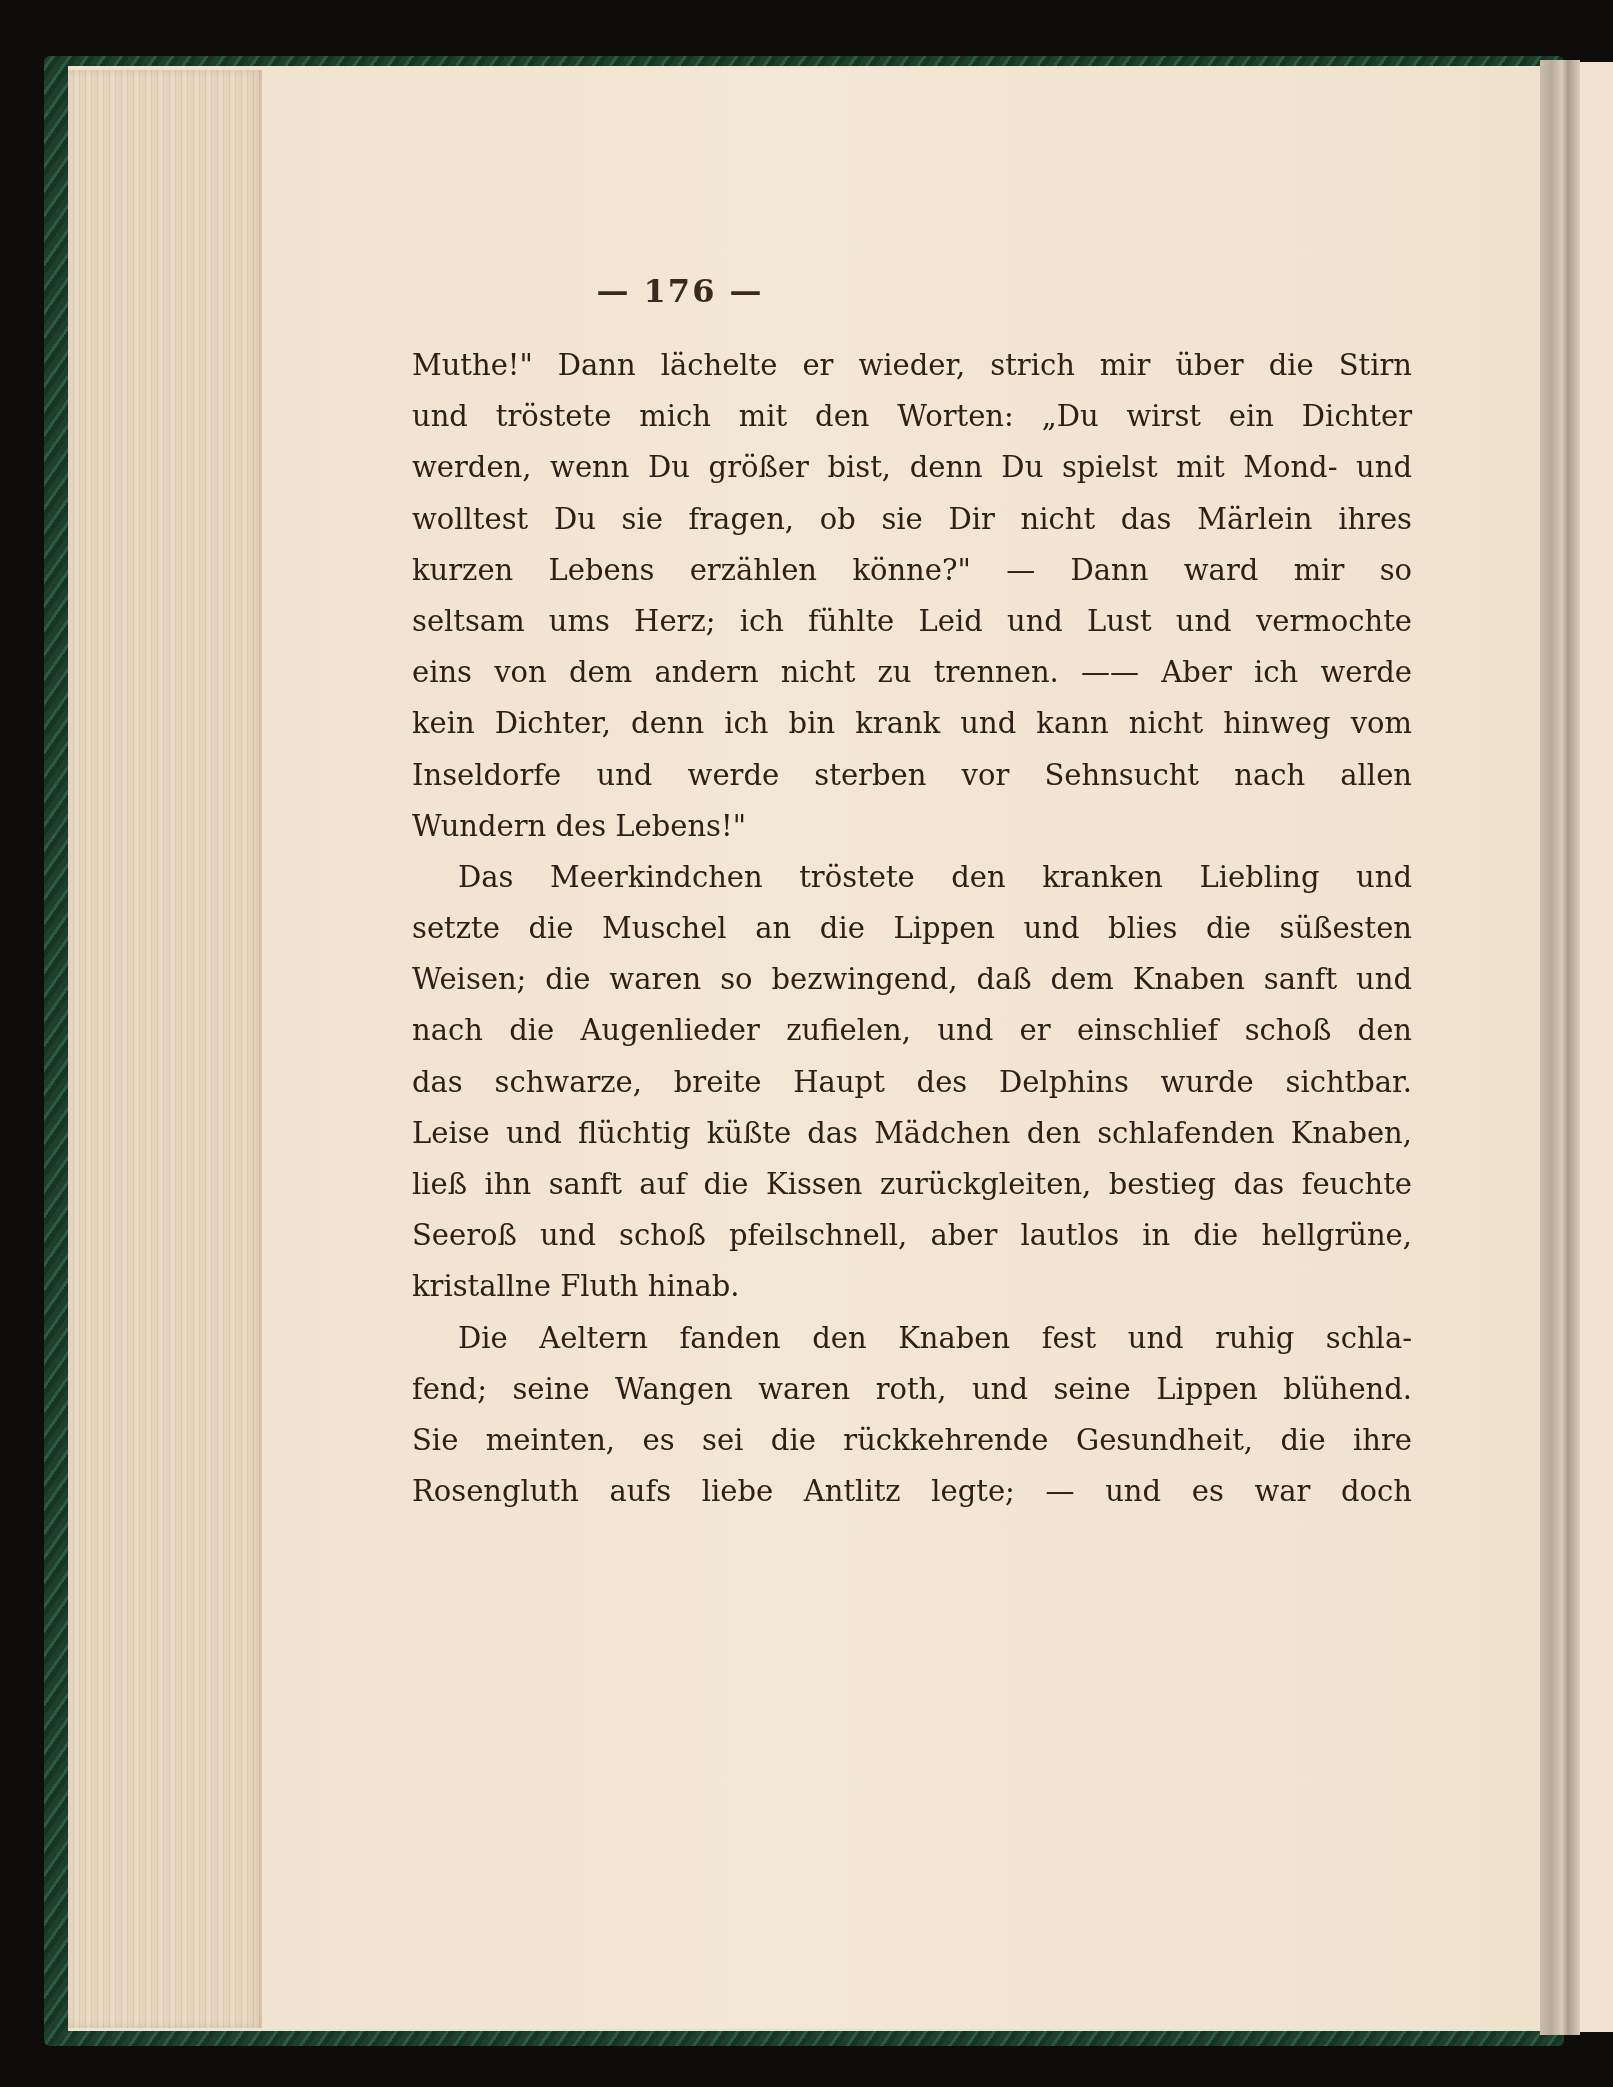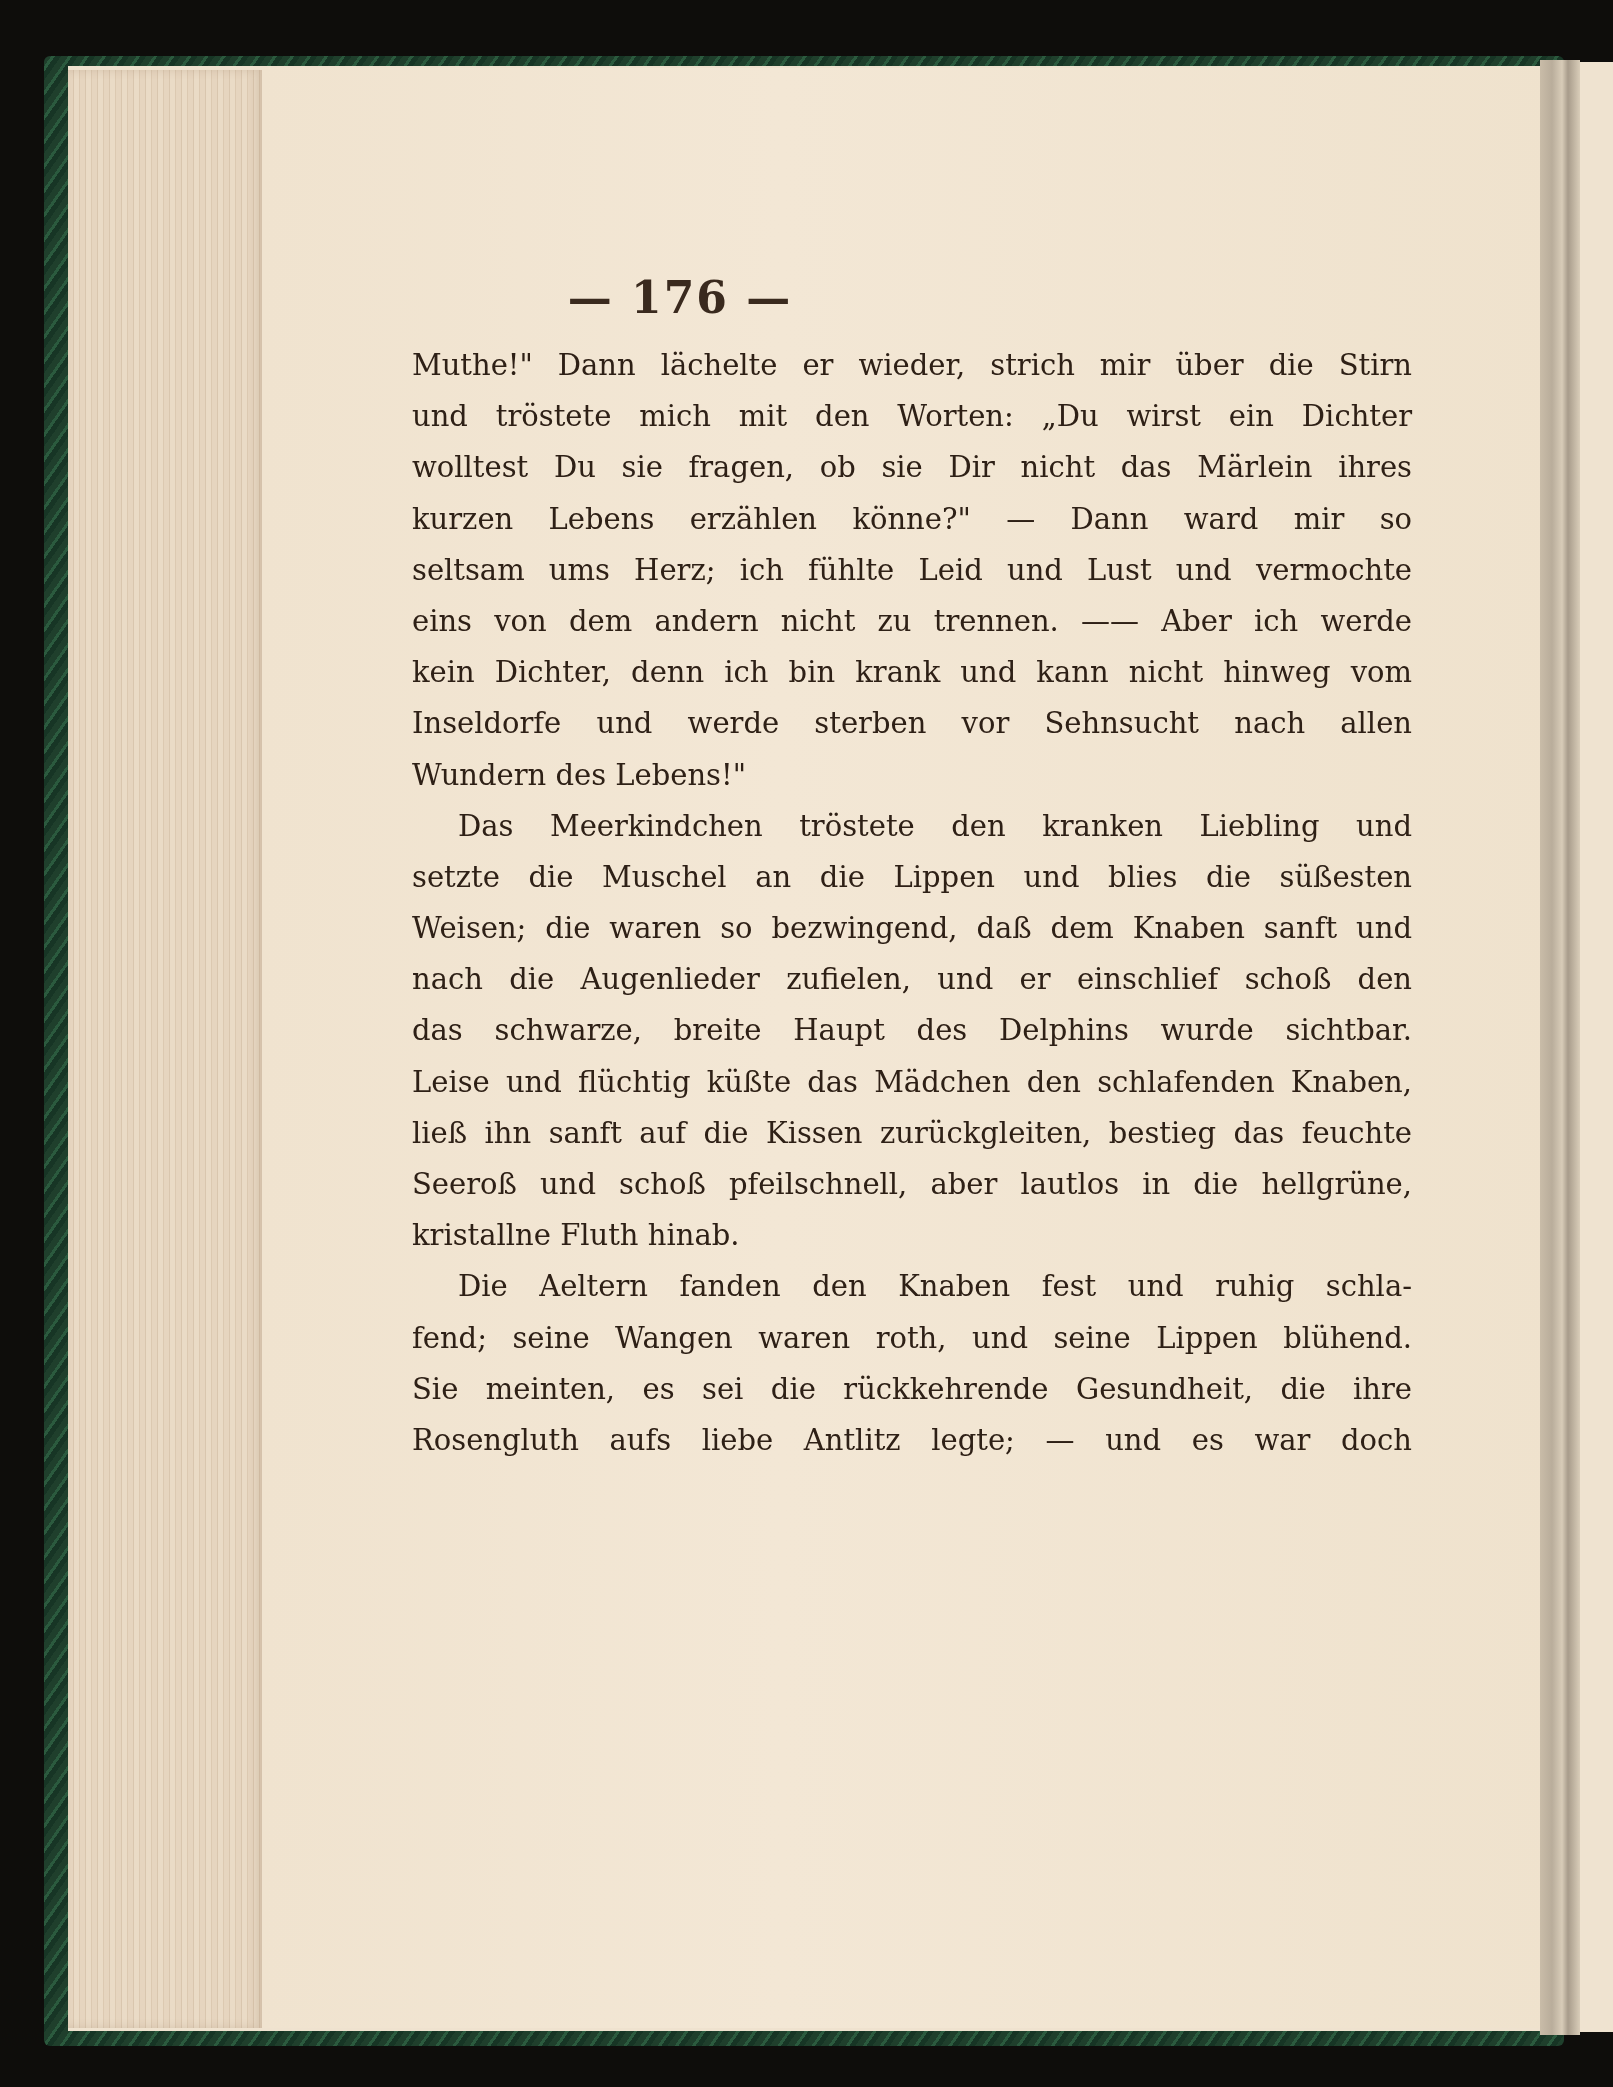--- a/index.html
+++ b/index.html
@@ -36,21 +36,21 @@
   .gutter {
     position:absolute; left:1540px; top:60px; width:40px; height:1975px;
     background: linear-gradient(90deg, #c9bca8 0%, #b9ad9b 30%, #d8ccb8 55%, #a89c8b 70%, #d9cdb9 100%);
   }
   .next-page {
     position:absolute; left:1580px; top:62px; width:40px; height:1970px;
     background:#efe3d0;
   }
   .page-number {
     position:absolute; left:0; width:1360px; top:272px; text-align:center;
-    font-size:44px; font-weight:bold; color:#3a2a1e; letter-spacing:2px;
+    font-size:32px; font-weight:bold; color:#3a2a1e; letter-spacing:2px;
   }
   .text-block {
     position:absolute; left:412px; top:340px; width:1000px;
     font-family: "DejaVu Serif", "Liberation Serif", serif;
     font-size:29px; line-height:51.2px; color:#2e2016;
   }
   .line {
     display:block; white-space:nowrap; text-align:justify; text-align-last:justify;
     height:51.2px; overflow:visible;
   }
@@ -66,20 +66,21 @@
 <div class="page-edges"></div>
 <div class="main-page"></div>
 <div class="gutter"></div>
 <div class="next-page"></div>
 
 <div class="page-number">— 176 —</div>
 
 <div class="text-block" id="text-block">
     <span class="line">Muthe!" Dann lächelte er wieder, strich mir über die Stirn</span>
     <span class="line">und tröstete mich mit den Worten: „Du wirst ein Dichter</span>
+    <span class="line">werden, wenn Du größer bist, denn Du spielst mit Mond- und</span>
     <span class="line">wolltest Du sie fragen, ob sie Dir nicht das Märlein ihres</span>
     <span class="line">kurzen Lebens erzählen könne?" — Dann ward mir so</span>
     <span class="line">seltsam ums Herz; ich fühlte Leid und Lust und vermochte</span>
     <span class="line">eins von dem andern nicht zu trennen. —— Aber ich werde</span>
     <span class="line">kein Dichter, denn ich bin krank und kann nicht hinweg vom</span>
     <span class="line">Inseldorfe und werde sterben vor Sehnsucht nach allen</span>
     <span class="line last">Wundern des Lebens!"</span>
     <span class="line indent">Das Meerkindchen tröstete den kranken Liebling und</span>
     <span class="line">setzte die Muschel an die Lippen und blies die süßesten</span>
     <span class="line">Weisen; die waren so bezwingend, daß dem Knaben sanft und</span>

